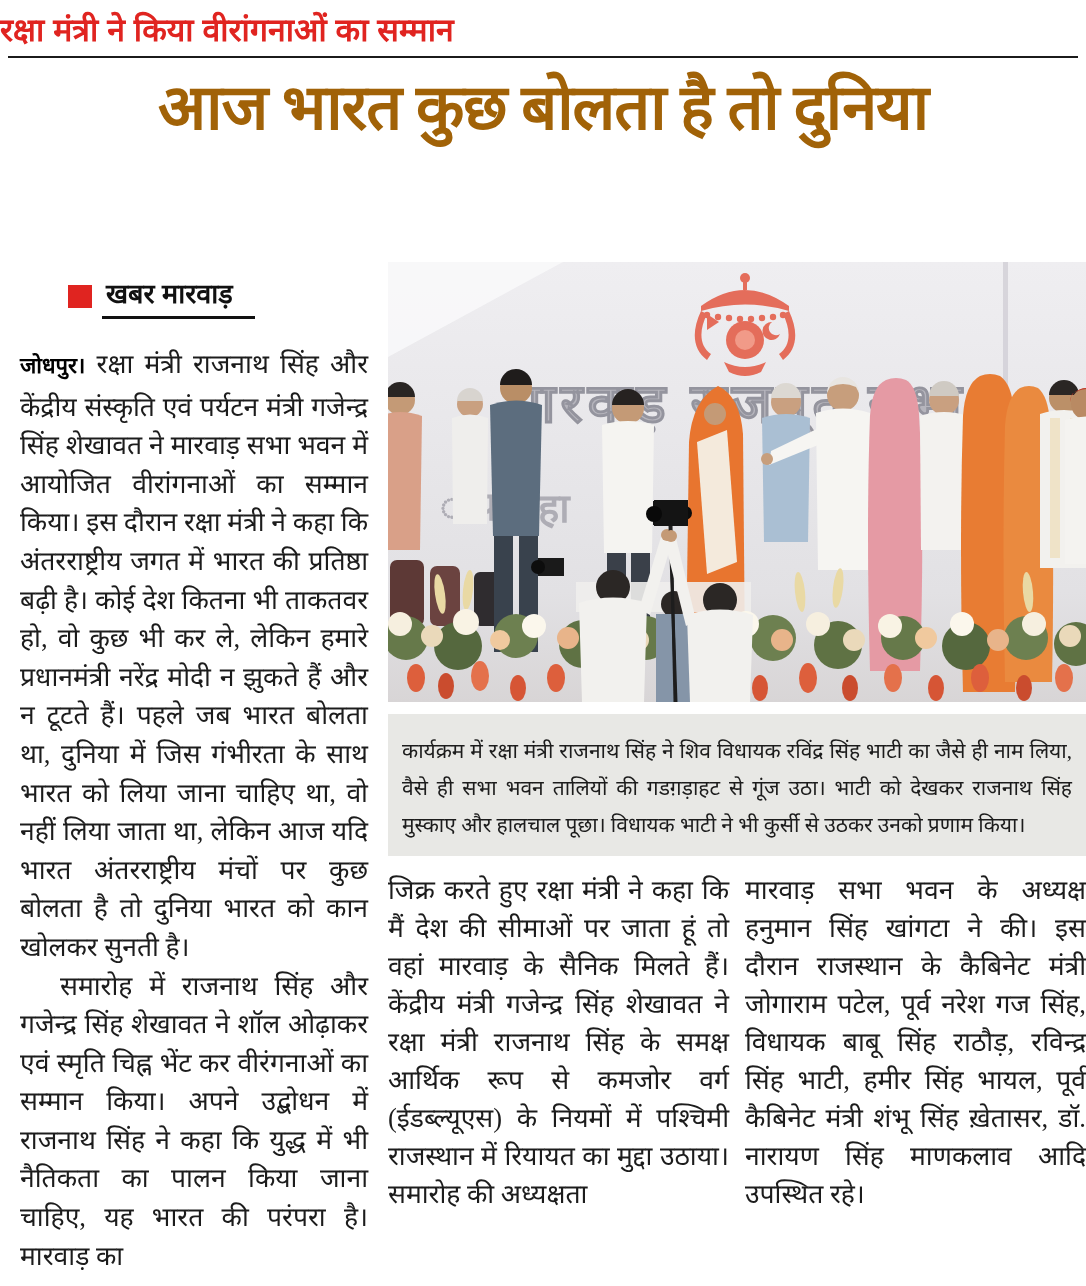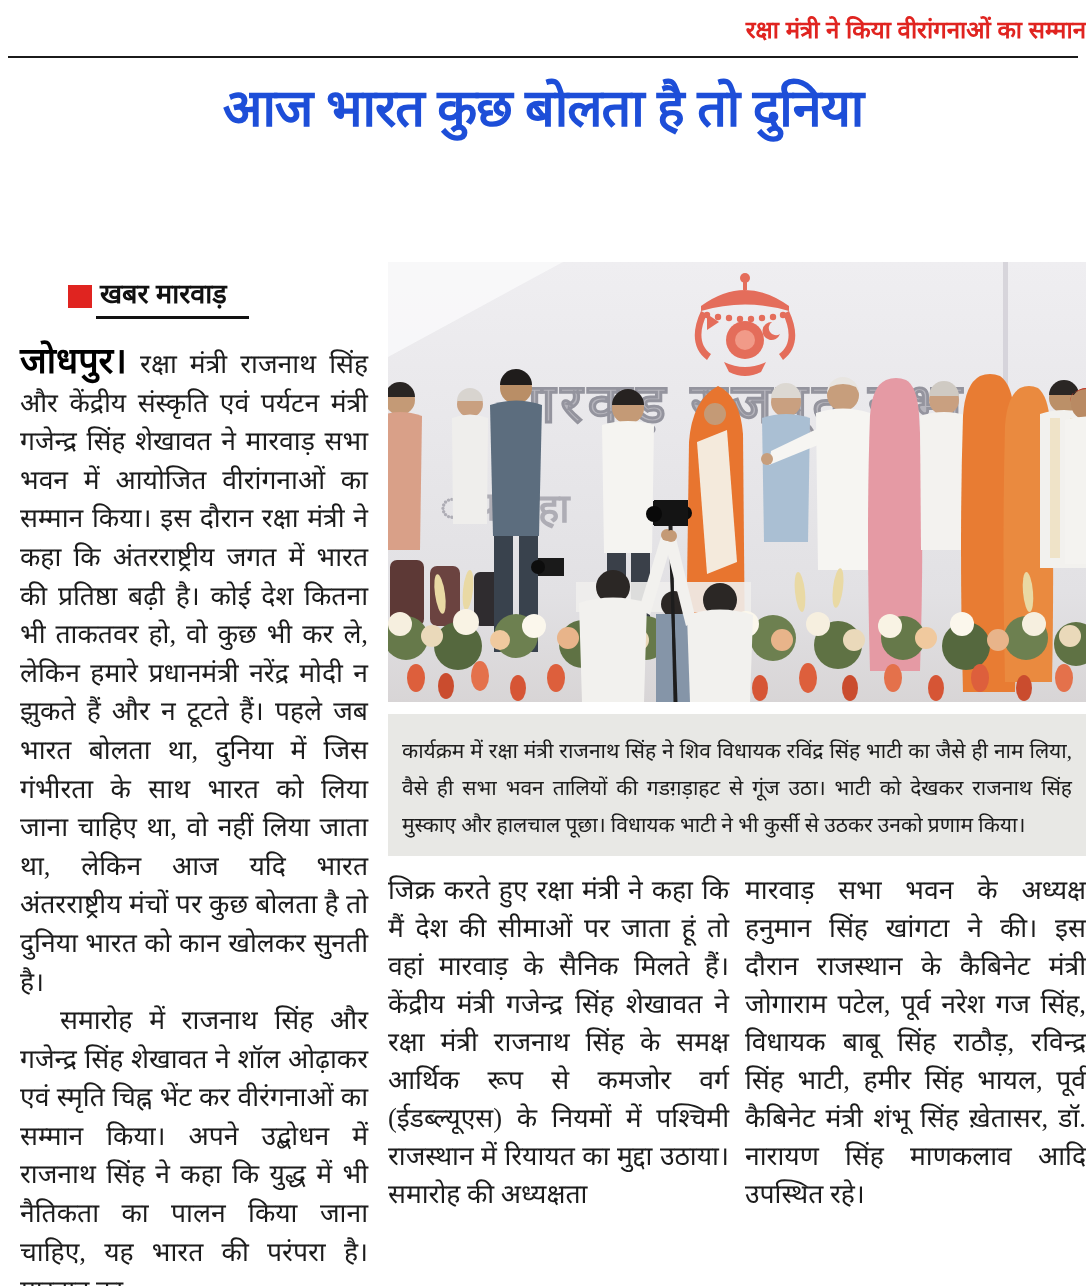--- a/index.html
+++ b/index.html
@@ -7,61 +7,61 @@
     position:relative;
     width:1086px;height:1286px;
     background:#ffffff;
     overflow:hidden;
     font-family:"Liberation Serif","DejaVu Serif",serif;
     color:#141414;
   }
   
   .kicker{
     position:absolute;top:8px;left:0;width:100%;
-    text-align:right;
+    text-align:left;
     font-family:"Liberation Sans","DejaVu Sans",sans-serif;
-    font-weight:bold;font-size:24px;line-height:44px;
+    font-weight:bold;font-size:32px;line-height:44px;
     color:#e02420;
   }
   .top-rule{
     position:absolute;top:56px;left:8px;width:1070px;height:0;
     border-top:2.5px solid #1b1b1b;
   }
   .headline{
     position:absolute;top:60px;left:0;width:100%;
     margin:0;text-align:center;
-    font-family:Liberation Sans, sans-serif;
-    font-weight:800;font-size:52px;line-height:96px;
-    letter-spacing:-1px;color:#1d4ed8;
+    font-family:Liberation Serif, serif;
+    font-weight:800;font-size:63px;line-height:96px;
+    letter-spacing:-1px;color:#a16207;
   }
   
   .left-col{
     position:absolute;top:274px;left:20px;width:348px;
   }
   .byline{
-    display:flex;align-items:center;gap:4px;
+    display:flex;align-items:center;gap:10px;
     margin-left:48px;margin-bottom:26px;
   }
   .red-square{
     width:24px;height:23px;background:#e02420;flex:0 0 auto;
   }
   .byline-label{
     font-family:"Liberation Sans","DejaVu Sans",sans-serif;
     font-weight:bold;font-size:27px;color:#111;
     border-bottom:3px solid #111;
     padding:0 22px 5px 4px;
   }
   .body-text{
     margin:0;
     font-size:26.5px;line-height:38.6px;
     text-align:justify;color:#1c1c1c;
   }
   .body-text .dateline{
     font-family:Liberation Mono, monospace;
-    font-weight:bold;font-size:36px;color:#000;
+    font-weight:bold;font-size:22px;color:#000;
   }
   .para-indent{text-indent:40px;}
   
   .right-area{position:absolute;top:262px;left:388px;width:698px;}
   .photo{
     position:relative;width:698px;height:440px;
     background:#e6e5e8;overflow:hidden;
   }
   .photo svg{display:block;width:100%;height:100%;}
   

